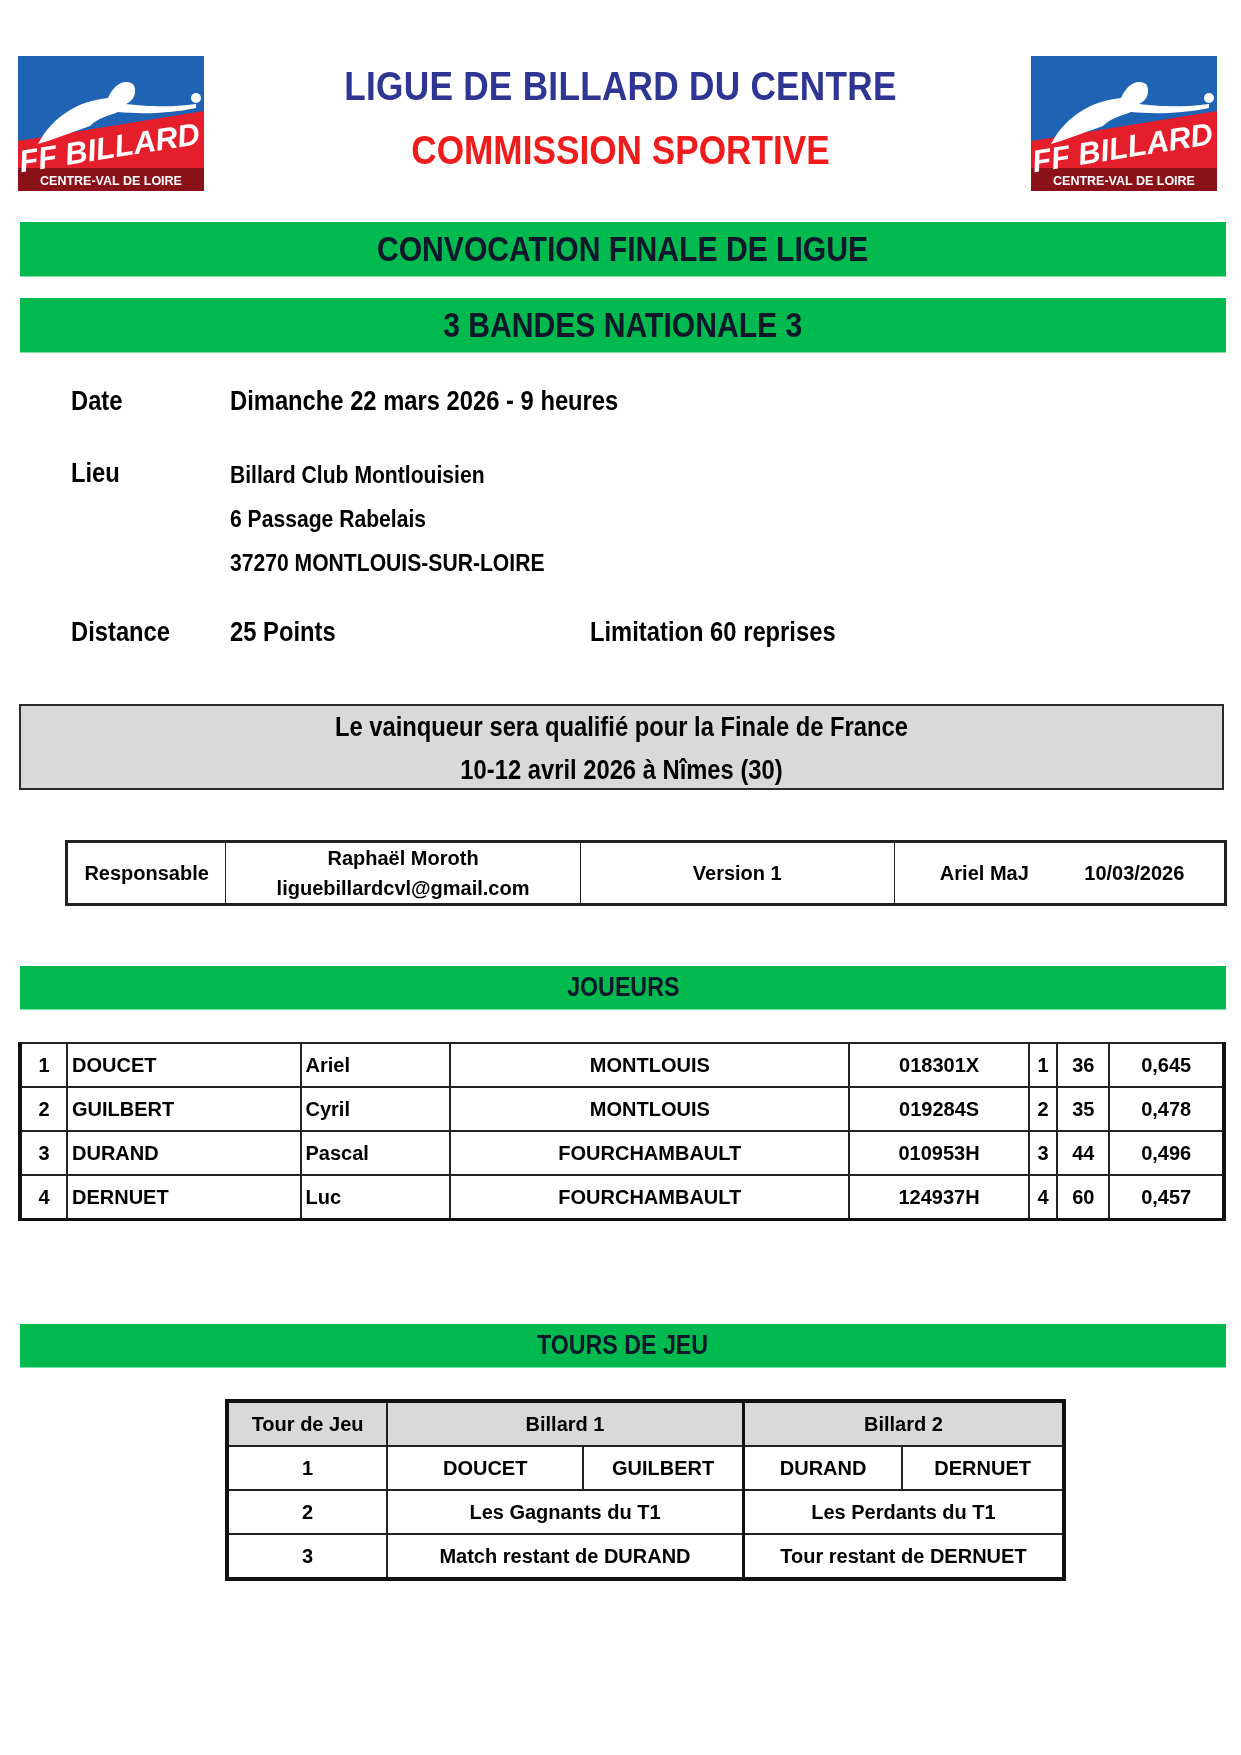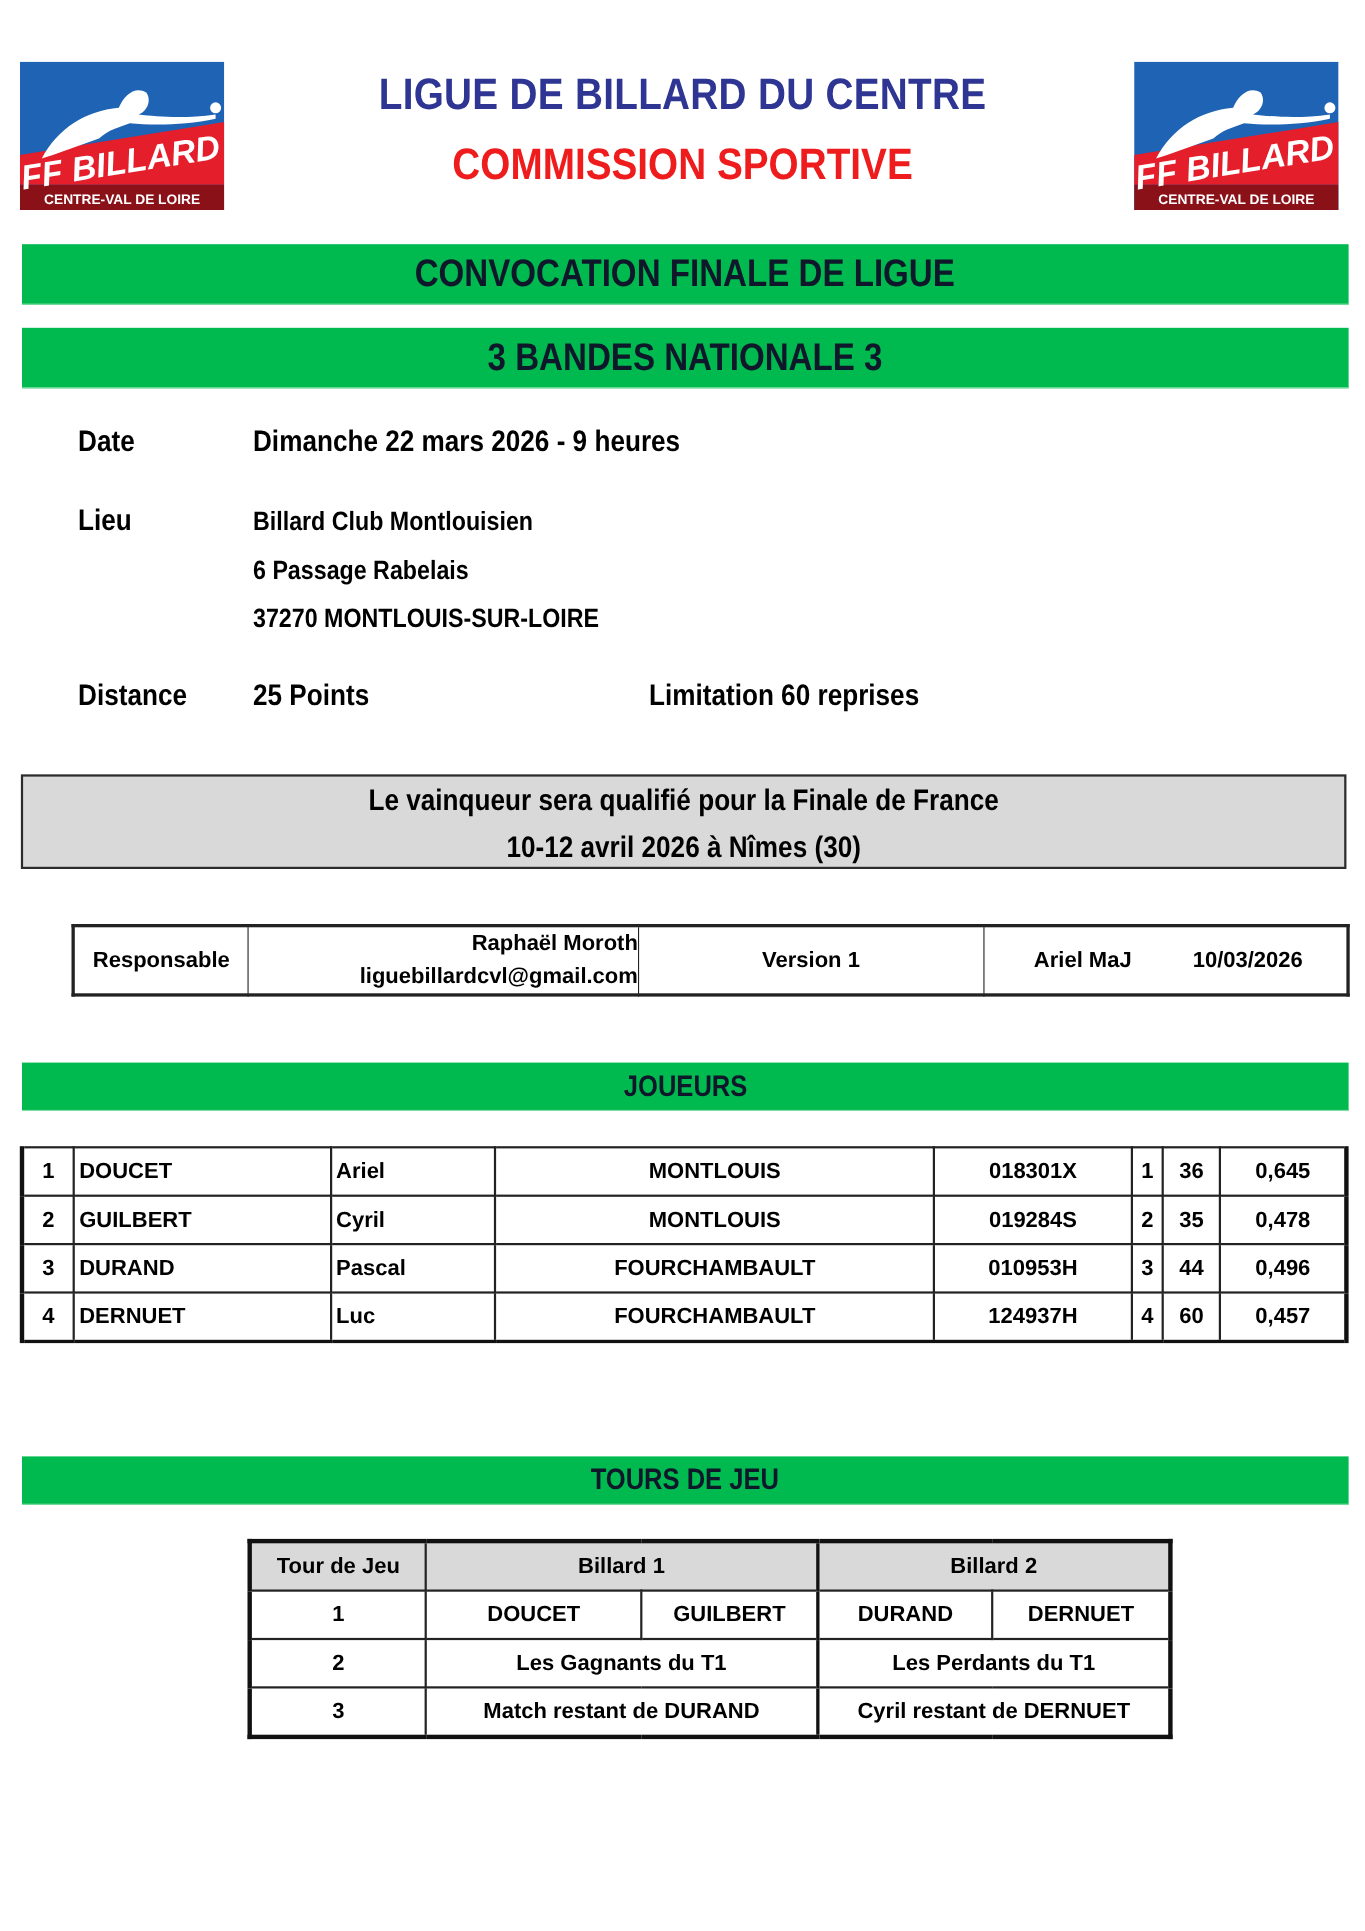--- a/index.html
+++ b/index.html
@@ -104,21 +104,21 @@
 
 <div class="qualif">
   <div>Le vainqueur sera qualifié pour la Finale de France</div>
   <div>10-12 avril 2026 à Nîmes (30)</div>
 </div>
 
 <table class="resp">
   <tbody>
       <tr>
     <td style="width:158px;">Responsable</td>
-    <td style="width:356px;text-align:right;" class="cell-name">
+    <td style="width:356px;" class="cell-name">
       <div>Raphaël Moroth</div>
       <div>liguebillardcvl@gmail.com</div>
     </td>
     <td style="width:318px;">Version 1</td>
     <td style="width:330px;">
       <span style="display:inline-block; width:150px;">Ariel MaJ</span><span style="display:inline-block; width:150px;">10/03/2026</span>
     </td>
   </tr>
 </tbody>
   </table>
@@ -187,16 +187,16 @@
     <td class="last" style="width:160px;">DERNUET</td>
   </tr>
   <tr>
     <td class="first">2</td>
     <td colspan="2" class="mid-split">Les Gagnants du  T1</td>
     <td colspan="2" class="last">Les Perdants du  T1</td>
   </tr>
   <tr>
     <td class="first">3</td>
     <td colspan="2" class="mid-split">Match restant de DURAND</td>
-    <td colspan="2" class="last">Cyril restant de DERNUET</td>
+    <td colspan="2" class="last">Tour restant de DERNUET</td>
   </tr>
 </tbody>
   </table>
 
 </body></html>

